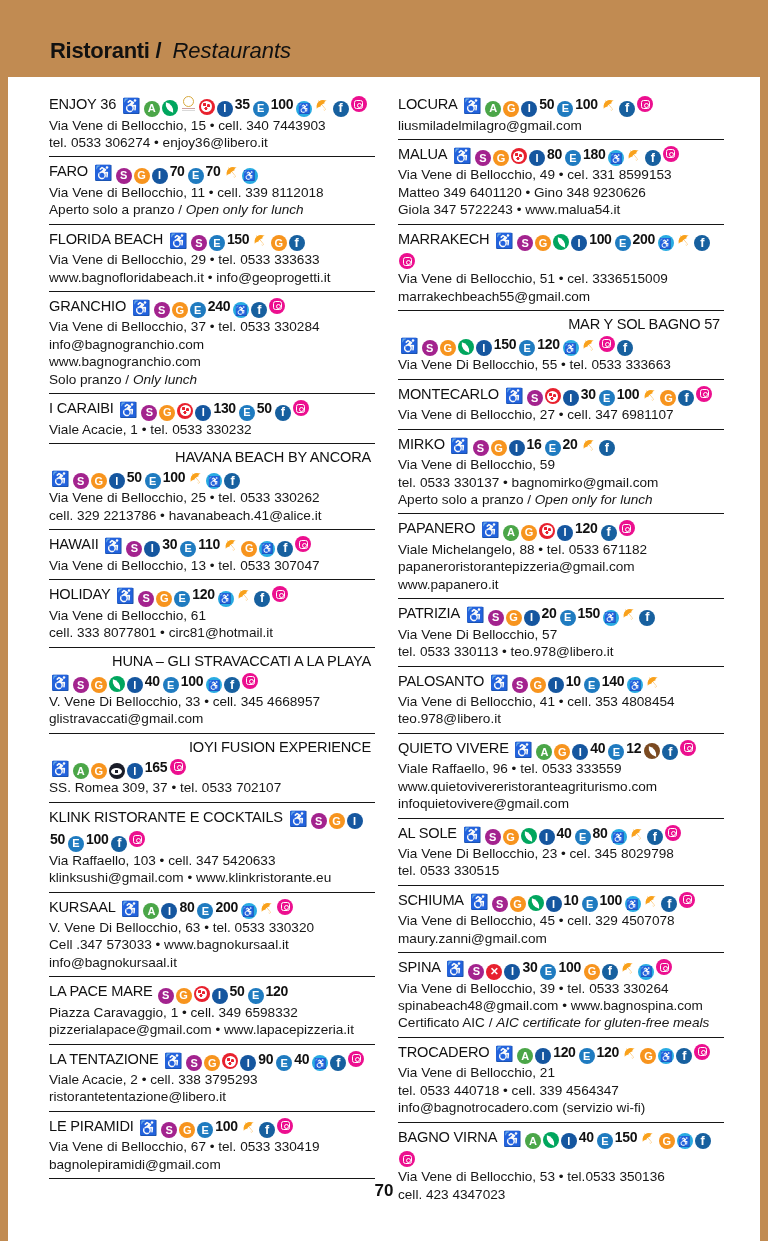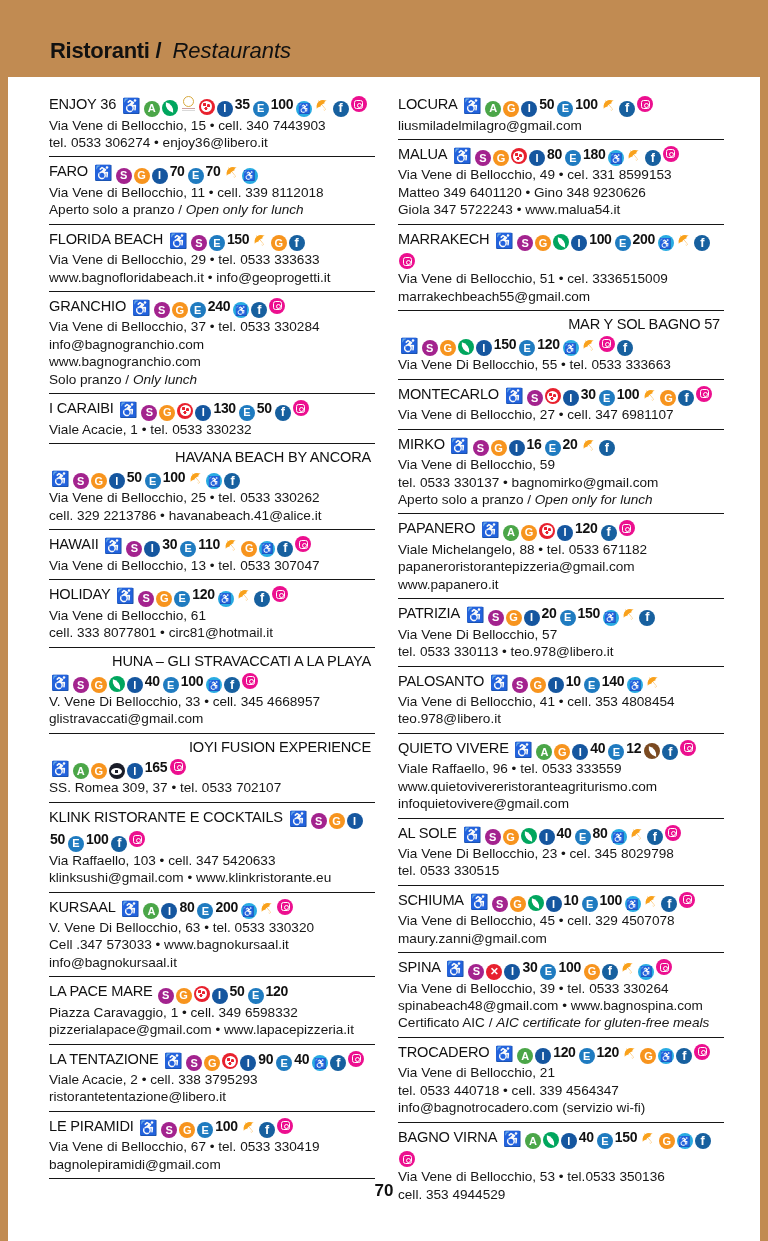--- a/index.html
+++ b/index.html
@@ -233,18 +233,18 @@
       </div>
       <div class="listing">
         <div class="nrow"><span class="name">TROCADERO</span><span class="wc">♿</span><span class="badge a">A</span><span class="badge ind">I</span><span class="num">120</span><span class="badge out">E</span><span class="num">120</span><span class="umb">☂</span><span class="badge g">G</span><span class="badge beach">♿</span><span class="badge fb">f</span><span class="badge ig"></span></div>
         <div class="line">Via Vene di Bellocchio, 21</div>
         <div class="line">tel. 0533 440718 • cell. 339 4564347</div>
         <div class="line">info@bagnotrocadero.com (servizio wi-fi)</div>
       </div>
       <div class="listing no-sep">
         <div class="nrow"><span class="name">BAGNO VIRNA</span><span class="wc">♿</span><span class="badge a">A</span><span class="badge leaf"></span><span class="badge ind">I</span><span class="num">40</span><span class="badge out">E</span><span class="num">150</span><span class="umb">☂</span><span class="badge g">G</span><span class="badge beach">♿</span><span class="badge fb">f</span><span class="badge ig"></span></div>
         <div class="line">Via Vene di Bellocchio, 53 • tel.0533 350136</div>
-        <div class="line">cell. 353 4944529</div>
+        <div class="line">cell. 423 4347023</div>
       </div>
     </div>
 </main>
 
 <div class="page-num">70</div>
 
 </body></html>

